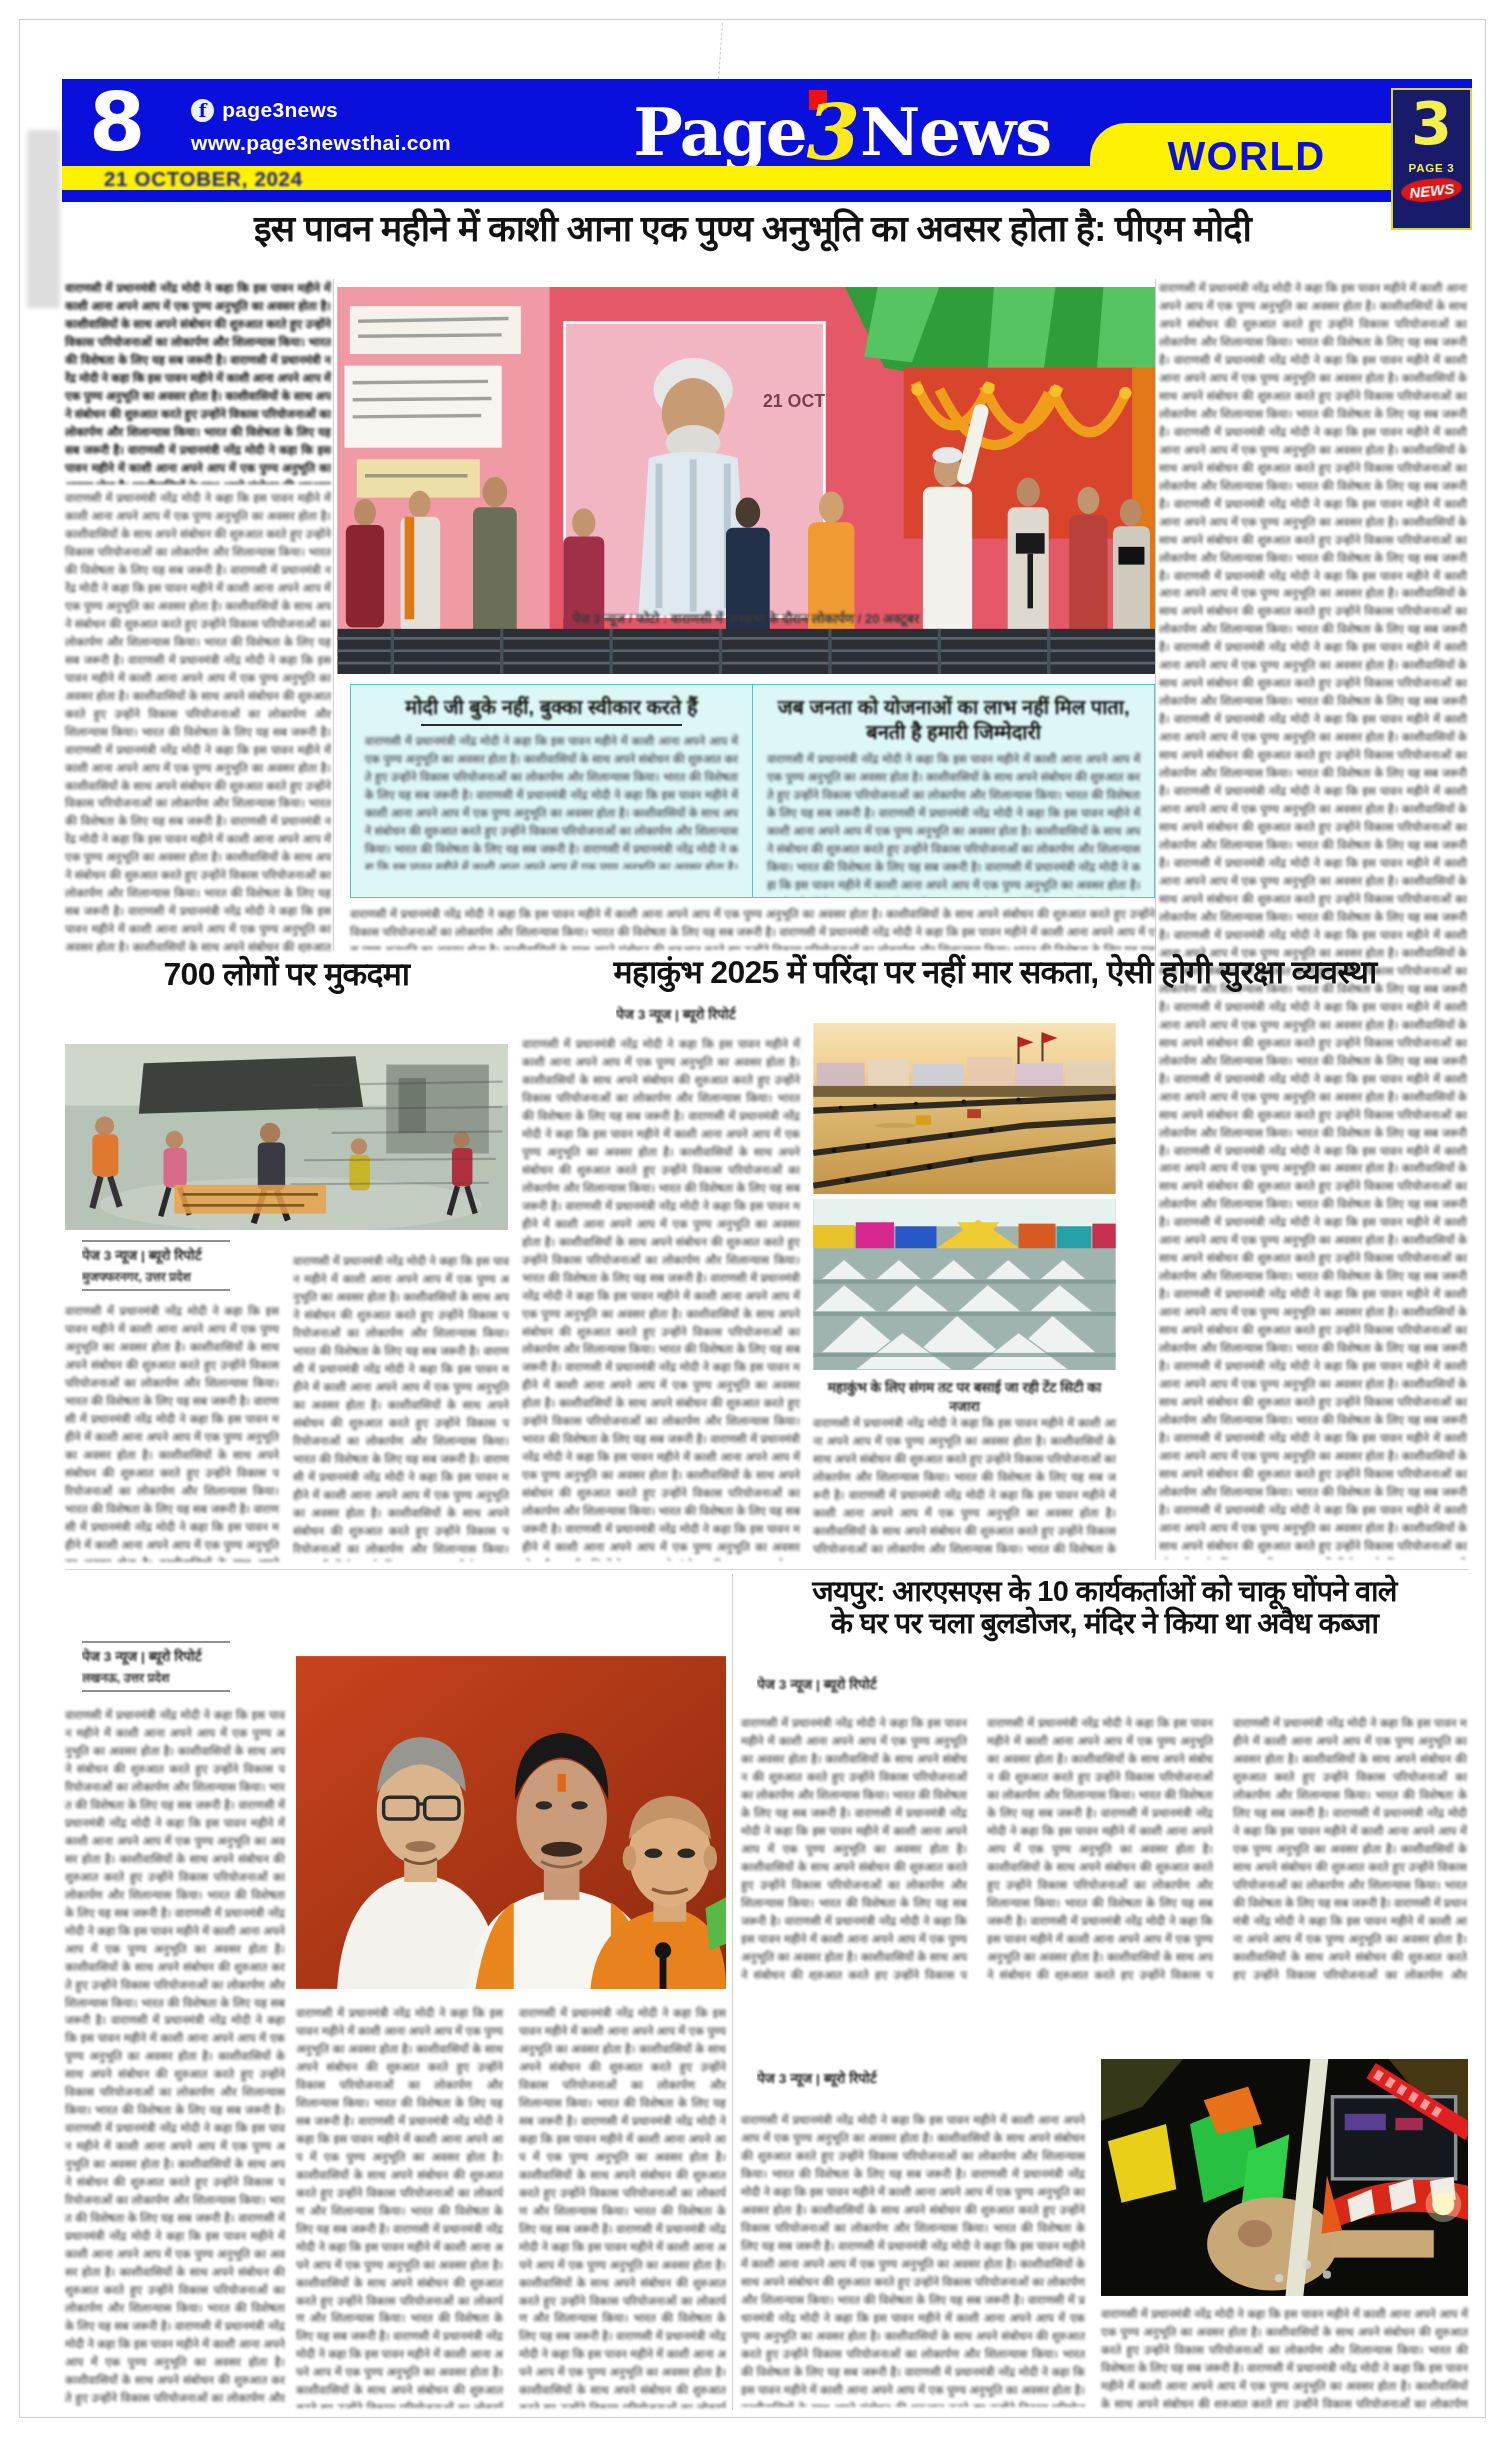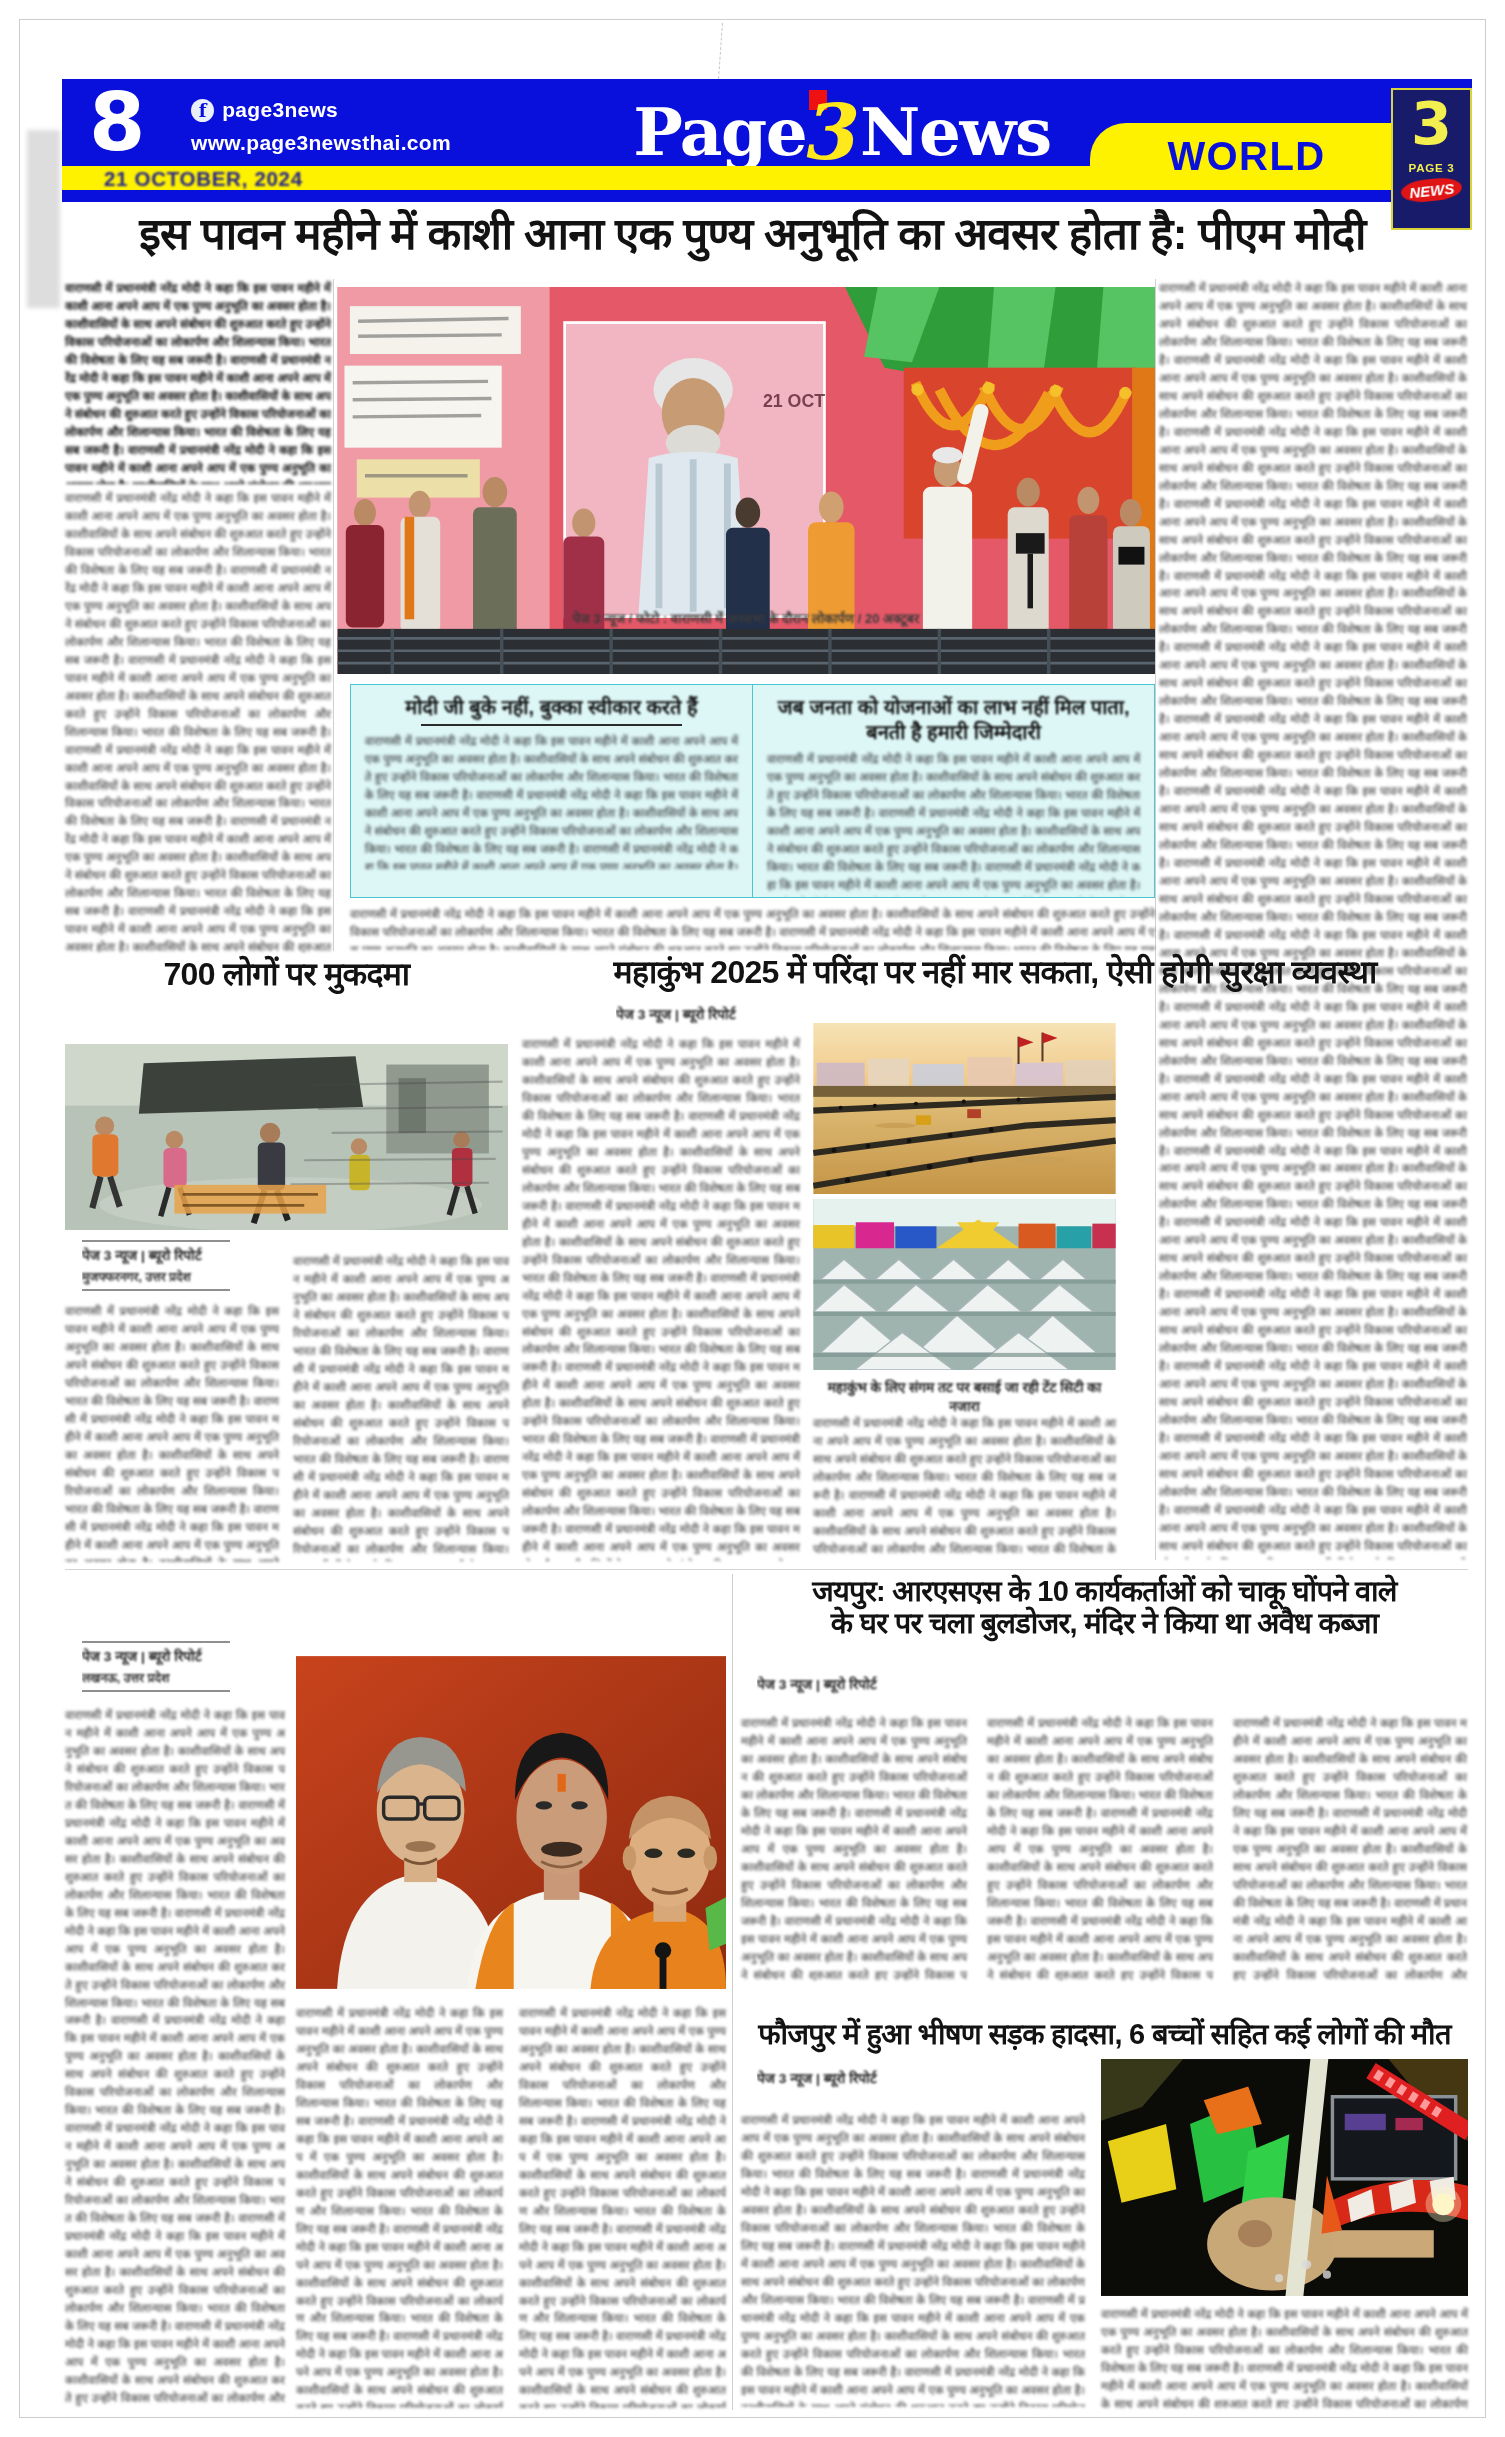--- a/index.html
+++ b/index.html
@@ -31,21 +31,21 @@
   .badge .b3 { color:#f2ef4e; font-size:59px; font-weight:800; line-height:.95; font-family:"DejaVu Sans",sans-serif; filter:blur(0.4px); }
   .badge .bp { color:#f2ef4e; font-size:11.6px; font-weight:800; letter-spacing:0.7px; margin-top:9px; filter:blur(0.3px);}
   .badge .bn { margin-top:5.5px; background:#e01414; color:#fff; font-style:italic; font-weight:800; font-size:15px;
                padding:2.7px 8.2px; border-radius:50% / 60%; transform:rotate(-6deg); filter:blur(0.2px);}
   .ystrip { background:#fff200; }
   .bstrip { background:#0a10dc; }
   .dateline-top { color:#23238c; font-weight:800; font-size:20.5px; letter-spacing:0.7px; filter:blur(0.8px); }
 
   
   .headline { font-weight:800; color:#121212; text-align:center; line-height:1.12; filter:blur(0.7px); letter-spacing:-0.7px; }
-  .h-xl { font-size:44px; }
+  .h-xl { font-size:36px; }
   .h-lg { font-size:32px; }
   .h-md { font-size:29px; }
 
   
   .bodytext {
     font-size:11.6px; line-height:1.55; color:#2a2a2a; text-align:justify;
     filter:blur(1.4px); overflow:hidden; word-break:break-all;
   }
   .bodytext.dark { color:#0c0c0c; font-weight:700; filter:blur(1.7px); }
   .byline { overflow:hidden; }
@@ -446,21 +446,20 @@
     <div>जयपुर: आरएसएस के 10 कार्यकर्ताओं को चाकू घोंपने वाले</div>
     <div>के घर पर चला बुलडोजर, मंदिर ने किया था अवैध कब्जा</div>
   </div>
   <div class="abs byline" style="left:757px;top:1671px;width:219px;">
     <div class="b1">पेज 3 न्यूज | ब्यूरो रिपोर्ट</div>
   </div>
   <div class="abs bodytext" style="left:741px;top:1714px;width:226px;height:266px;">वाराणसी में प्रधानमंत्री नरेंद्र मोदी ने कहा कि इस पावन महीने में काशी आना अपने आप में एक पुण्य अनुभूति का अवसर होता है। काशीवासियों के साथ अपने संबोधन की शुरुआत करते हुए उन्होंने विकास परियोजनाओं का लोकार्पण और शिलान्यास किया। भारत की विशेषता के लिए यह सब जरूरी है। वाराणसी में प्रधानमंत्री नरेंद्र मोदी ने कहा कि इस पावन महीने में काशी आना अपने आप में एक पुण्य अनुभूति का अवसर होता है। काशीवासियों के साथ अपने संबोधन की शुरुआत करते हुए उन्होंने विकास परियोजनाओं का लोकार्पण और शिलान्यास किया। भारत की विशेषता के लिए यह सब जरूरी है। वाराणसी में प्रधानमंत्री नरेंद्र मोदी ने कहा कि इस पावन महीने में काशी आना अपने आप में एक पुण्य अनुभूति का अवसर होता है। काशीवासियों के साथ अपने संबोधन की शुरुआत करते हुए उन्होंने विकास परियोजनाओं का लोकार्पण और शिलान्यास किया। भारत की विशेषता के लिए यह सब जरूरी है। वाराणसी में प्रधानमंत्री नरेंद्र मोदी ने कहा कि इस पावन महीने में काशी आना अपने आप में एक पुण्य अनुभूति का अवसर होता है। काशीवासियों के साथ अपने संबोधन की शुरुआत करते हुए उन्होंने विकास परियोजनाओं का लोकार्पण और शिलान्यास किया। भारत की विशेषता के लिए यह सब जरूरी है। </div>
   <div class="abs bodytext" style="left:987px;top:1714px;width:226px;height:266px;">वाराणसी में प्रधानमंत्री नरेंद्र मोदी ने कहा कि इस पावन महीने में काशी आना अपने आप में एक पुण्य अनुभूति का अवसर होता है। काशीवासियों के साथ अपने संबोधन की शुरुआत करते हुए उन्होंने विकास परियोजनाओं का लोकार्पण और शिलान्यास किया। भारत की विशेषता के लिए यह सब जरूरी है। वाराणसी में प्रधानमंत्री नरेंद्र मोदी ने कहा कि इस पावन महीने में काशी आना अपने आप में एक पुण्य अनुभूति का अवसर होता है। काशीवासियों के साथ अपने संबोधन की शुरुआत करते हुए उन्होंने विकास परियोजनाओं का लोकार्पण और शिलान्यास किया। भारत की विशेषता के लिए यह सब जरूरी है। वाराणसी में प्रधानमंत्री नरेंद्र मोदी ने कहा कि इस पावन महीने में काशी आना अपने आप में एक पुण्य अनुभूति का अवसर होता है। काशीवासियों के साथ अपने संबोधन की शुरुआत करते हुए उन्होंने विकास परियोजनाओं का लोकार्पण और शिलान्यास किया। भारत की विशेषता के लिए यह सब जरूरी है। वाराणसी में प्रधानमंत्री नरेंद्र मोदी ने कहा कि इस पावन महीने में काशी आना अपने आप में एक पुण्य अनुभूति का अवसर होता है। काशीवासियों के साथ अपने संबोधन की शुरुआत करते हुए उन्होंने विकास परियोजनाओं का लोकार्पण और शिलान्यास किया। भारत की विशेषता के लिए यह सब जरूरी है। </div>
   <div class="abs bodytext" style="left:1233px;top:1714px;width:234px;height:266px;">वाराणसी में प्रधानमंत्री नरेंद्र मोदी ने कहा कि इस पावन महीने में काशी आना अपने आप में एक पुण्य अनुभूति का अवसर होता है। काशीवासियों के साथ अपने संबोधन की शुरुआत करते हुए उन्होंने विकास परियोजनाओं का लोकार्पण और शिलान्यास किया। भारत की विशेषता के लिए यह सब जरूरी है। वाराणसी में प्रधानमंत्री नरेंद्र मोदी ने कहा कि इस पावन महीने में काशी आना अपने आप में एक पुण्य अनुभूति का अवसर होता है। काशीवासियों के साथ अपने संबोधन की शुरुआत करते हुए उन्होंने विकास परियोजनाओं का लोकार्पण और शिलान्यास किया। भारत की विशेषता के लिए यह सब जरूरी है। वाराणसी में प्रधानमंत्री नरेंद्र मोदी ने कहा कि इस पावन महीने में काशी आना अपने आप में एक पुण्य अनुभूति का अवसर होता है। काशीवासियों के साथ अपने संबोधन की शुरुआत करते हुए उन्होंने विकास परियोजनाओं का लोकार्पण और शिलान्यास किया। भारत की विशेषता के लिए यह सब जरूरी है। वाराणसी में प्रधानमंत्री नरेंद्र मोदी ने कहा कि इस पावन महीने में काशी आना अपने आप में एक पुण्य अनुभूति का अवसर होता है। काशीवासियों के साथ अपने संबोधन की शुरुआत करते हुए उन्होंने विकास परियोजनाओं का लोकार्पण और शिलान्यास किया। भारत की विशेषता के लिए यह सब जरूरी है। </div>
 
-  <div class="abs headline h-md" style="left:741px;top:2018px;width:727px;">फौजपुर में हुआ भीषण सड़क हादसा, 6 बच्चों सहित कई लोगों की मौत</div>
   <div class="abs byline" style="left:757px;top:2065px;width:219px;">
     <div class="b1">पेज 3 न्यूज | ब्यूरो रिपोर्ट</div>
   </div>
   <div class="abs bodytext" style="left:741px;top:2111px;width:344px;height:296px;">वाराणसी में प्रधानमंत्री नरेंद्र मोदी ने कहा कि इस पावन महीने में काशी आना अपने आप में एक पुण्य अनुभूति का अवसर होता है। काशीवासियों के साथ अपने संबोधन की शुरुआत करते हुए उन्होंने विकास परियोजनाओं का लोकार्पण और शिलान्यास किया। भारत की विशेषता के लिए यह सब जरूरी है। वाराणसी में प्रधानमंत्री नरेंद्र मोदी ने कहा कि इस पावन महीने में काशी आना अपने आप में एक पुण्य अनुभूति का अवसर होता है। काशीवासियों के साथ अपने संबोधन की शुरुआत करते हुए उन्होंने विकास परियोजनाओं का लोकार्पण और शिलान्यास किया। भारत की विशेषता के लिए यह सब जरूरी है। वाराणसी में प्रधानमंत्री नरेंद्र मोदी ने कहा कि इस पावन महीने में काशी आना अपने आप में एक पुण्य अनुभूति का अवसर होता है। काशीवासियों के साथ अपने संबोधन की शुरुआत करते हुए उन्होंने विकास परियोजनाओं का लोकार्पण और शिलान्यास किया। भारत की विशेषता के लिए यह सब जरूरी है। वाराणसी में प्रधानमंत्री नरेंद्र मोदी ने कहा कि इस पावन महीने में काशी आना अपने आप में एक पुण्य अनुभूति का अवसर होता है। काशीवासियों के साथ अपने संबोधन की शुरुआत करते हुए उन्होंने विकास परियोजनाओं का लोकार्पण और शिलान्यास किया। भारत की विशेषता के लिए यह सब जरूरी है। वाराणसी में प्रधानमंत्री नरेंद्र मोदी ने कहा कि इस पावन महीने में काशी आना अपने आप में एक पुण्य अनुभूति का अवसर होता है। काशीवासियों के साथ अपने संबोधन की शुरुआत करते हुए उन्होंने विकास परियोजनाओं का लोकार्पण और शिलान्यास किया। भारत की विशेषता के लिए यह सब जरूरी है। वाराणसी में प्रधानमंत्री नरेंद्र मोदी ने कहा कि इस पावन महीने में काशी आना अपने आप में एक पुण्य अनुभूति का अवसर होता है। काशीवासियों के साथ अपने संबोधन की शुरुआत करते हुए उन्होंने विकास परियोजनाओं का लोकार्पण और शिलान्यास किया। भारत की विशेषता के लिए यह सब जरूरी है। </div>
 
   <svg class="abs photo" style="left:1101px;top:2059px;" width="367" height="237" viewBox="0 0 536 346">
     <rect width="536" height="346" fill="#0b0b08"></rect>
     <polygon points="0,0 120,0 60,70 0,90" fill="#3c3c1c" opacity=".9"></polygon>
     <polygon points="420,0 536,0 536,120 470,60" fill="#4a3c14" opacity=".9"></polygon>
     <polygon points="10,120 95,95 110,190 30,210" fill="#e8d018"></polygon>

